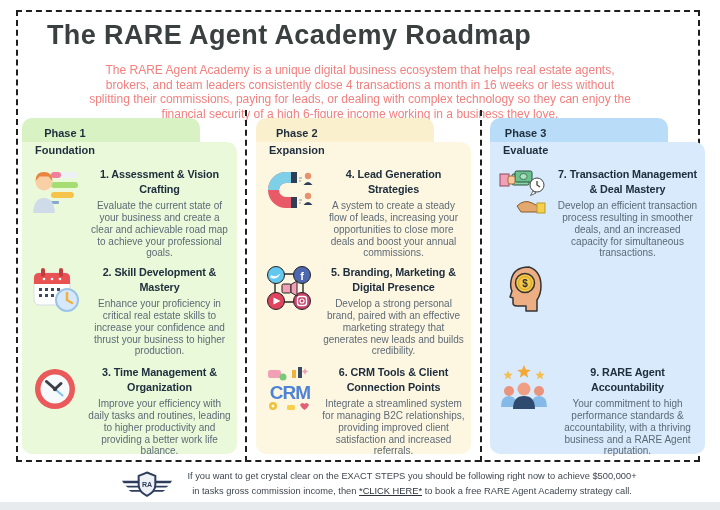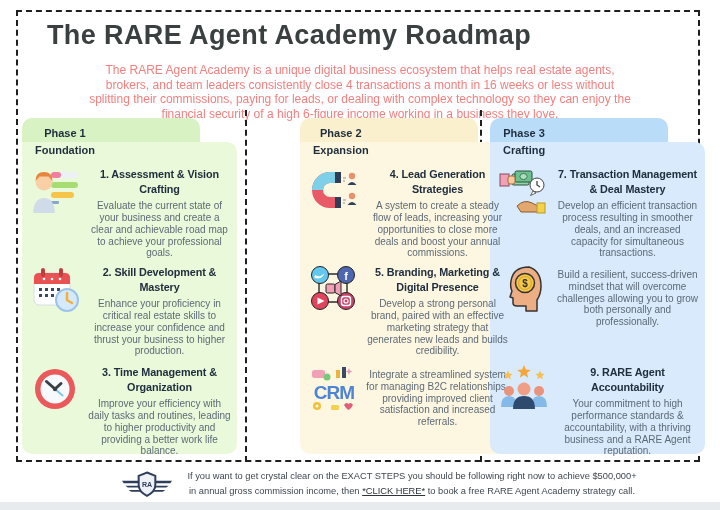--- a/index.html
+++ b/index.html
@@ -20,21 +20,21 @@
   }
   .intro{
     position:absolute;top:63px;left:88px;width:544px;text-align:center;
     font-size:12px;line-height:14.6px;font-weight:400;
   }
 
   .vsep{position:absolute;top:110px;height:352px;width:0;border-left:2px dashed #1f1f1f;}
   .vsep1{left:245px;} .vsep2{left:480px;}
 
   .column{position:absolute;top:118px;width:215px;height:336px;text-align:center;}
-  .col1{left:22px;} .col2{left:256px;margin-left:44px;} .col3{left:490px;text-decoration:underline;}
+  .col1{left:22px;} .col2{left:256px;} .col3{left:490px;text-decoration:underline;}
   .tab{position:absolute;top:0;left:0;width:83%;height:32px;border-radius:10px 10px 0 0;}
   .colbody{position:absolute;top:24px;left:0;right:0;bottom:0;border-radius:0 10px 10px 10px;}
   .phase{position:absolute;top:7px;left:13px;z-index:2;font-size:11px;font-weight:700;
          color:#1f2e3d;line-height:17px;}
   .phase div{white-space:nowrap;}
 
   .item{position:absolute;left:9px;right:6px;z-index:2;display:flex;align-items:flex-start;}
   .it1{top:48px;} .it2{top:146px;} .it3{top:246px;}
   .icon{width:50px;height:50px;flex:0 0 50px;margin-right:7px;}
   .itext{padding-top:1px;min-width:0;}
@@ -198,31 +198,32 @@
         <rect x="33" y="3" width="4" height="11" fill="#3a4a62"></rect>
         <path d="M40 4 l1 2.5 l2.5 1 l-2.5 1 l-1 2.5 l-1 -2.5 l-2.5 -1 l2.5 -1 z" fill="#e8a0b8"></path>
         <text x="25" y="35" text-anchor="middle" font-size="19" font-weight="bold" fill="#4f83d6" letter-spacing="-1">CRM</text>
         <circle cx="8" cy="42" r="4" fill="#f0c23a"></circle>
           <circle cx="8" cy="42" r="1.5" fill="#fdf7e2"></circle>
         <rect x="22" y="41" width="8" height="5" rx="1.5" fill="#f5d04a"></rect>
         <path d="M35 41 q2 -3.5 4.5 -1 q2.5 -2.5 4.5 1 q-2 4 -4.5 5 q-2.5 -1 -4.5 -5 z" fill="#e0607a"></path>
       </svg>
     </div>
     <div class="itext">
+      <div class="ititle">6. CRM Tools &amp; Client Connection Points</div>
       <div class="idesc">Integrate a streamlined system for managing B2C relationships, providing improved client satisfaction and increased referrals.</div>
     </div>
   </div>
 </div>
 
 <div class="column col3">
   <div class="tab" style="background-color: rgb(185, 220, 248);"></div>
   <div class="colbody" style="background-color: rgb(216, 234, 252);"></div>
   <div class="phase">
     <div>Phase 3</div>
-    <div>Crafting</div>
+    <div>Evaluate</div>
   </div>
 
   <div class="item it1">
     <div class="icon">
       <svg viewBox="0 0 50 50" width="50" height="50">
         <rect x="13" y="8" width="17" height="11" rx="1.5" fill="#8bd5a5" stroke="#2f4f3f"></rect>
         <rect x="16" y="5" width="17" height="11" rx="1.5" fill="#6cc28f" stroke="#2f4f3f"></rect>
         <ellipse cx="24.5" cy="10.5" rx="3.6" ry="3" fill="#a8e3bd" stroke="#2f4f3f" stroke-width=".7"></ellipse>
         <rect x="1" y="8" width="9" height="12" fill="#f2a0b5" stroke="#8a4a5e"></rect>
         <rect x="9" y="10" width="7" height="8" rx="2" fill="#f6c9a0" stroke="#a06c3f"></rect>
@@ -242,21 +243,20 @@
   <div class="item it2">
     <div class="icon">
       <svg viewBox="0 0 50 50" width="50" height="50">
         <path d="M30 3 Q14 3 12 17 Q11 23 13 27 L11 33 L14 34 L14 39 Q14 42 18 42 L27 42 L27 47 L38 47 L38 36 Q42 30 42 22 Q42 7 30 3 Z" fill="#edae83" stroke="#333" stroke-width="1.5" stroke-linejoin="round"></path>
         <circle cx="26" cy="19" r="9.5" fill="#f7c948" stroke="#333" stroke-width="1.5"></circle>
         <circle cx="26" cy="19" r="6.5" fill="none" stroke="#d9a92f" stroke-width="1.2"></circle>
         <text x="26" y="23" text-anchor="middle" font-size="10" font-weight="bold" fill="#333">$</text>
       </svg>
     </div>
     <div class="itext">
-      <div class="idesc">Build a resilient, success-driven mindset that will overcome challenges allowing you to grow both personally and professionally.</div>
     </div>
   </div>
 
   <div class="item it3">
     <div class="icon">
       <svg viewBox="0 0 50 50" width="50" height="50">
         <path d="M25 1 L26.9 5.5 L31.7 5.9 L28 9 L29.2 13.7 L25 11.1 L20.8 13.7 L22 9 L18.3 5.9 L23.1 5.5 Z" fill="#f5a83a"></path>
         <path d="M9 6.5 L10.3 9.6 L13.6 9.9 L11.1 12 L11.9 15.3 L9 13.5 L6.1 15.3 L6.9 12 L4.4 9.9 L7.7 9.6 Z" fill="#f6bf4f"></path>
         <path d="M41 6.5 L42.3 9.6 L45.6 9.9 L43.1 12 L43.9 15.3 L41 13.5 L38.1 15.3 L38.9 12 L36.4 9.9 L39.7 9.6 Z" fill="#f6bf4f"></path>
         <circle cx="10" cy="27" r="5" fill="#e8937c"></circle>
@@ -284,17 +284,17 @@
         <path d="M62 13 h-20 l-3 3 h21 z"></path>
         <path d="M58 19 h-17 l-2 2 h16 z"></path>
         <path d="M54 24 h-13 l-2 2 h12 z"></path>
       </g>
       <path d="M32 3 l10 4 v11 q0 8 -10 13 q-10 -5 -10 -13 v-11 z" fill="#eef2f7" stroke="#2e3d5c" stroke-width="2.4"></path>
       <text x="32" y="20" text-anchor="middle" font-size="8.5" font-weight="bold" fill="#2e3d5c">RA</text>
     </svg>
   </div>
   <div class="footer-text">
     <span>If you want to get crystal clear on the EXACT STEPS you should be following right now to achieve $500,000+</span><br>
-    <span>in annual gross commission income, then </span><span class="click">*CLICK HERE*</span><span> to book a free RARE Agent Academy strategy call.</span>
+    <span>in tasks gross commission income, then </span><span class="click">*CLICK HERE*</span><span> to book a free RARE Agent Academy strategy call.</span>
   </div>
 </div>
 
 <div class="bottom-strip"></div>
 
 </body></html>

